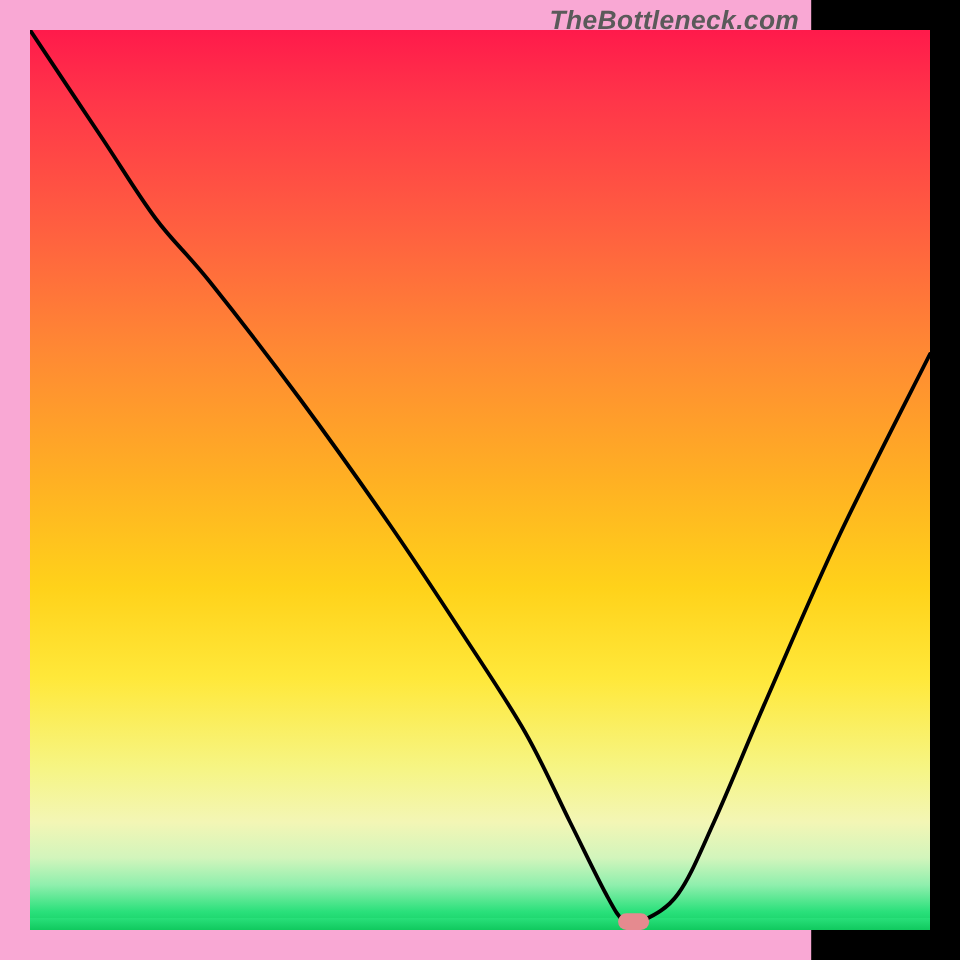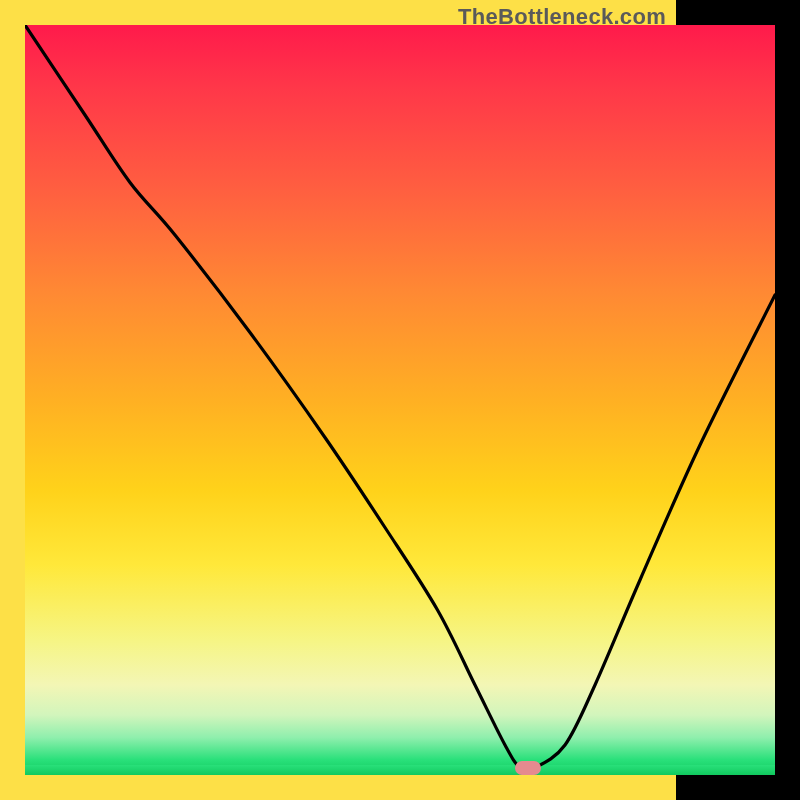--- a/index.html
+++ b/index.html
@@ -8,21 +8,22 @@
     width: 800px;
     height: 800px;
     background: #000;
     font-family: Arial, Helvetica, sans-serif;
     overflow: hidden;
   }
   .frame {
     position: relative;
     width: 676px;
     height: 800px;
-    background: #fde047;
+    background: #f9a8d4;
+    font-style: italic;
   }
   .watermark {
     position: absolute;
     top: 4px;
     right: 10px;
     color: #5a5a5a;
     font-size: 22px;
     font-weight: 600;
     letter-spacing: 0.3px;
     z-index: 10;

